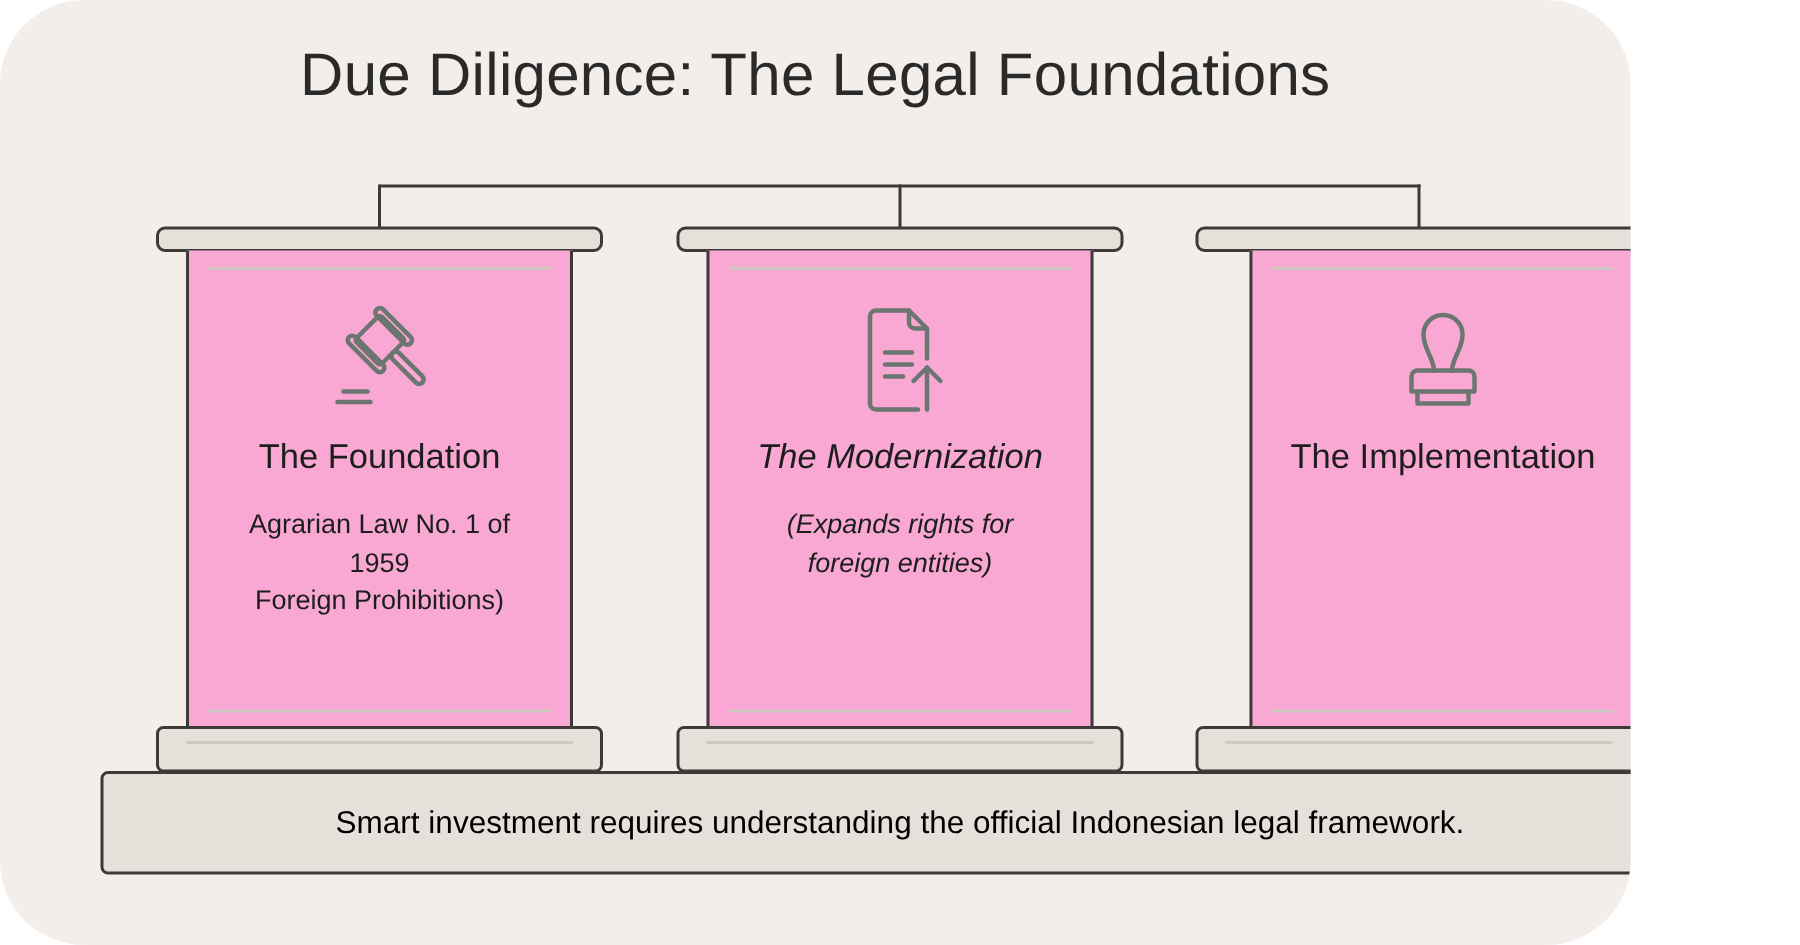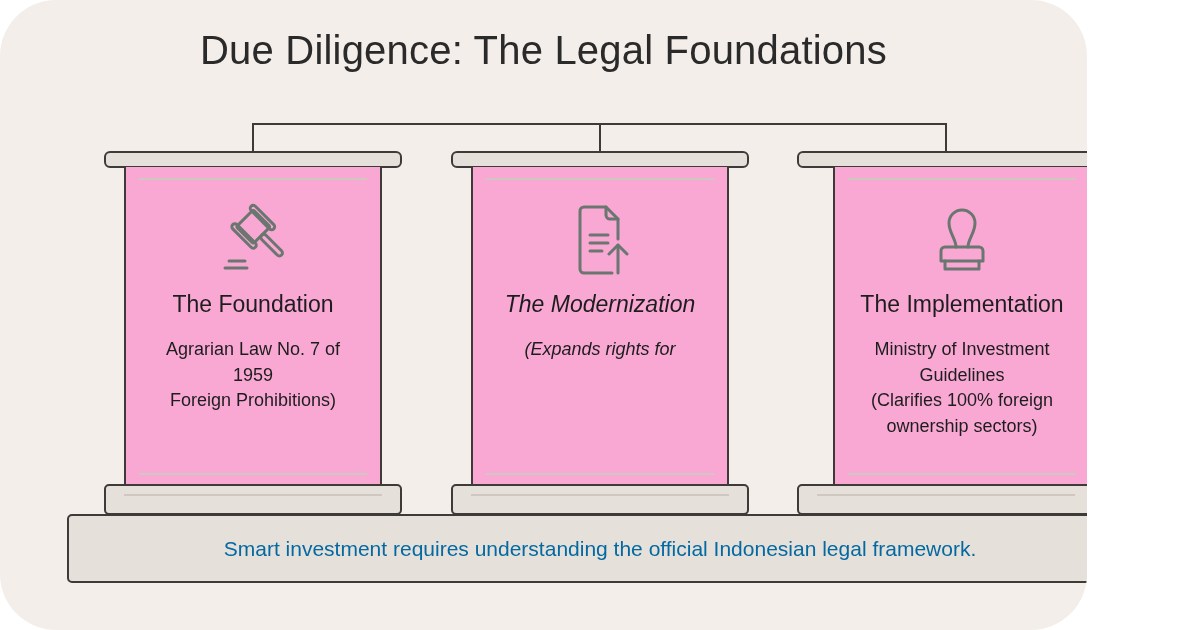--- a/index.html
+++ b/index.html
@@ -25,21 +25,21 @@
   .shaft .col-title { position:absolute; left:0; right:0; top:124px; text-align:center;
                       font-size:23px; color:#1d1d1d; }
   .shaft .col-desc { position:absolute; left:14px; right:14px; top:170px; text-align:center;
                      font-size:18px; line-height:25.5px; color:#1d1d1d; }
   .base { position:absolute; top:484px; height:31px; background:#e6e0db; border:2px solid #3d3a38;
           border-radius:5px; box-sizing:border-box; }
   .base .rule { position:absolute; left:18px; right:18px; top:8px; height:0; border-top:2px solid #cfc8c2; }
   .banner { position:absolute; left:67px; top:514px; width:1066px; height:69px;
             background:#e6e0db; border:2px solid #3d3a38; border-radius:5px; box-sizing:border-box;
             display:flex; align-items:center; justify-content:center; }
-  .banner span { font-size:21px; color:#0369a1; }
+  .banner span { font-size:21px; color:#000000; }
 </style>
 </head>
 <body>
 
 <div class="canvas">
 
   <div class="title">Due Diligence: The Legal Foundations</div>
 
   <div class="connector h-line"></div>
   <div class="connector v-line" style="left:252px;"></div>
@@ -58,21 +58,21 @@
         </g>
         <g transform="rotate(45 34 30)">
           <rect x="46" y="21" width="28" height="6" rx="3"></rect>
         </g>
       </g>
       <line x1="14" y1="60" x2="30" y2="60" stroke="#6b7670" stroke-width="3" stroke-linecap="round"></line>
       <line x1="10" y1="67" x2="32" y2="67" stroke="#6b7670" stroke-width="3" stroke-linecap="round"></line>
     </svg>
     <div class="col-title">The Foundation</div>
     <div class="col-desc">
-      <div>Agrarian Law No. 7 of</div>
+      <div>Agrarian Law No. 1 of</div>
       <div>1959</div>
       <div>Foreign Prohibitions)</div>
     </div>
     <div class="rule-bot"></div>
   </div>
   <div class="base" style="left:104px; width:298px;">
     <div class="rule"></div>
   </div>
 
   <div class="cap" style="left:451px; width:298px; top:151px;"></div>
@@ -85,44 +85,39 @@
         <line x1="28" y1="34" x2="46" y2="34"></line>
         <line x1="28" y1="42" x2="46" y2="42"></line>
         <line x1="28" y1="50" x2="40" y2="50"></line>
         <line x1="56" y1="44" x2="56" y2="72"></line>
         <polyline points="47,53 56,44 65,53"></polyline>
       </g>
     </svg>
     <div class="col-title">The Modernization</div>
     <div class="col-desc">
       <div>(Expands rights for</div>
+      <div>foreign entities)</div>
     </div>
     <div class="rule-bot"></div>
   </div>
   <div class="base" style="left:451px; width:298px;">
     <div class="rule"></div>
   </div>
 
   <div class="cap" style="left:797px; width:298px; top:151px;"></div>
   <div class="shaft" style="left:817px; width:258px;margin-left:16px;">
     <div class="rule-top"></div>
     <svg class="icon" viewBox="0 0 76 76">
       <g fill="none" stroke="#6b7670" stroke-width="3" stroke-linejoin="round" stroke-linecap="round">
         <path d="M32 46 C32 38 25 32 25 22 a13 13 0 0 1 26 0 C51 32 44 38 44 46"></path>
         <path d="M17 50 a4 4 0 0 1 4 -4 H55 a4 4 0 0 1 4 4 V60 H17 Z"></path>
         <path d="M21 60 V68 H55 V60"></path>
       </g>
     </svg>
     <div class="col-title">The Implementation</div>
-    <div class="col-desc">
-      <div>Ministry of Investment</div>
-      <div>Guidelines</div>
-      <div>(Clarifies 100% foreign</div>
-      <div>ownership sectors)</div>
-    </div>
     <div class="rule-bot"></div>
   </div>
   <div class="base" style="left:797px; width:298px;">
     <div class="rule"></div>
   </div>
 
   <div class="banner">
     <span>Smart investment requires understanding the official Indonesian legal framework.</span>
   </div>
 

